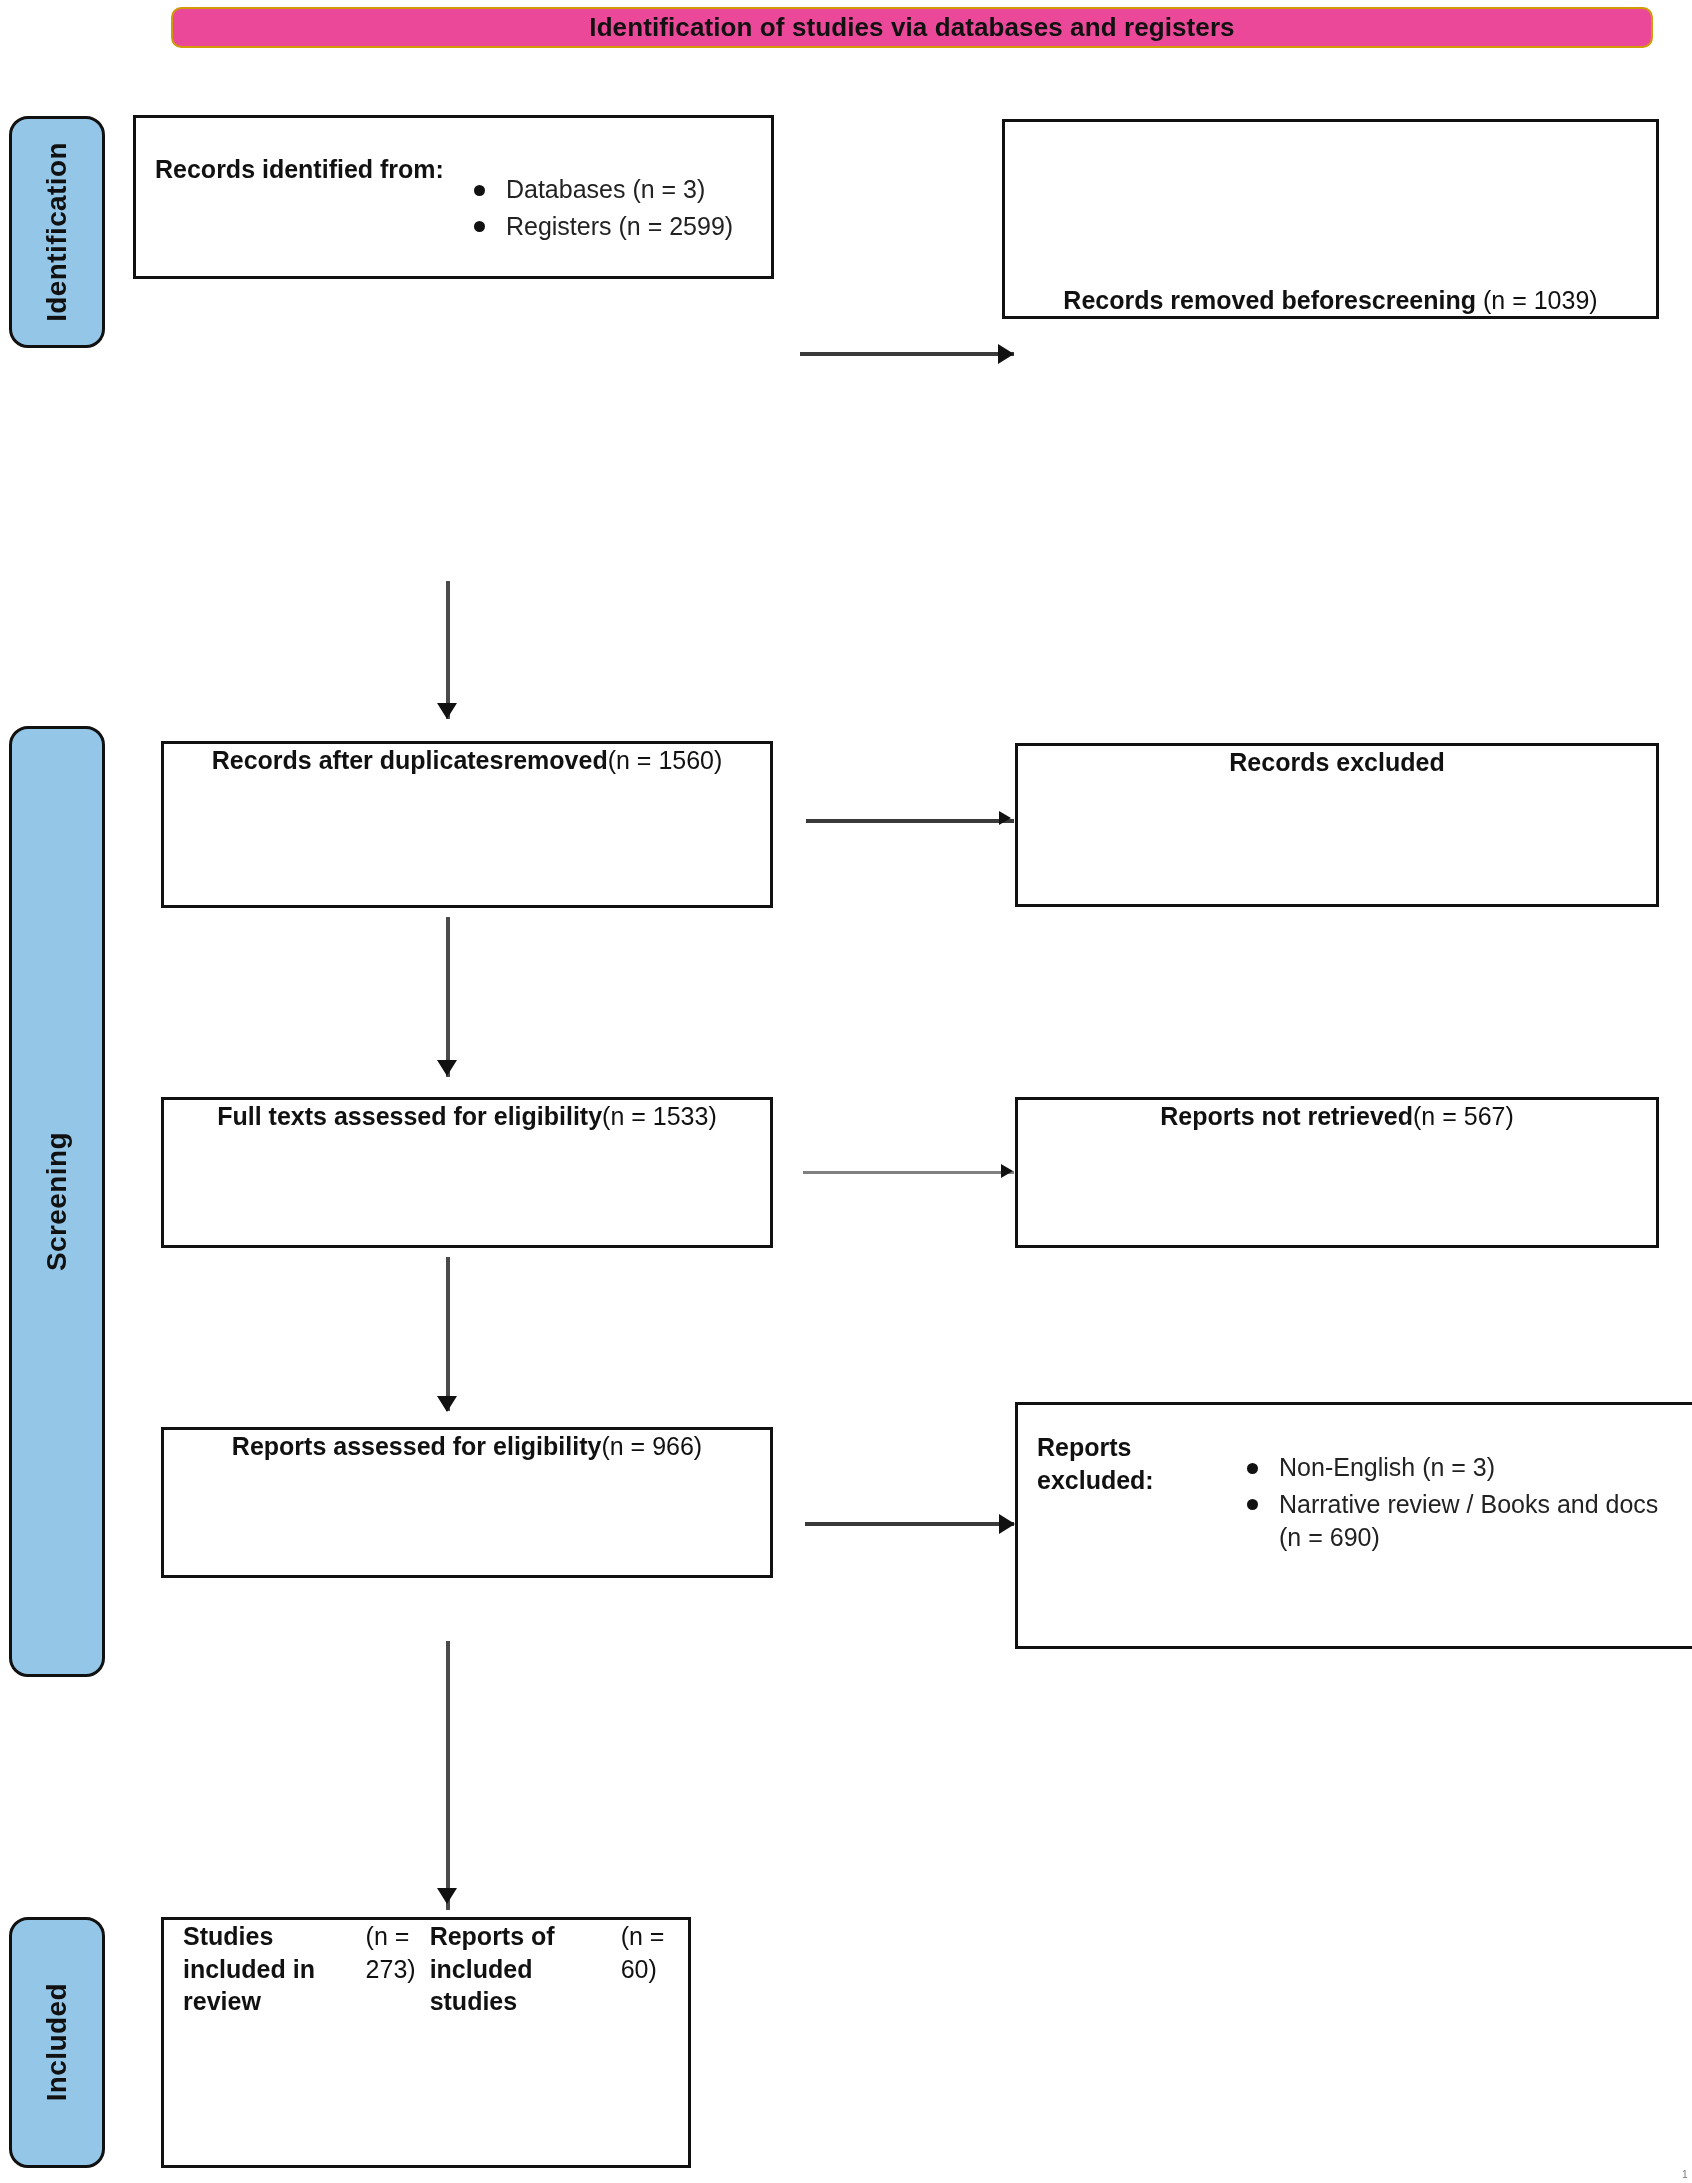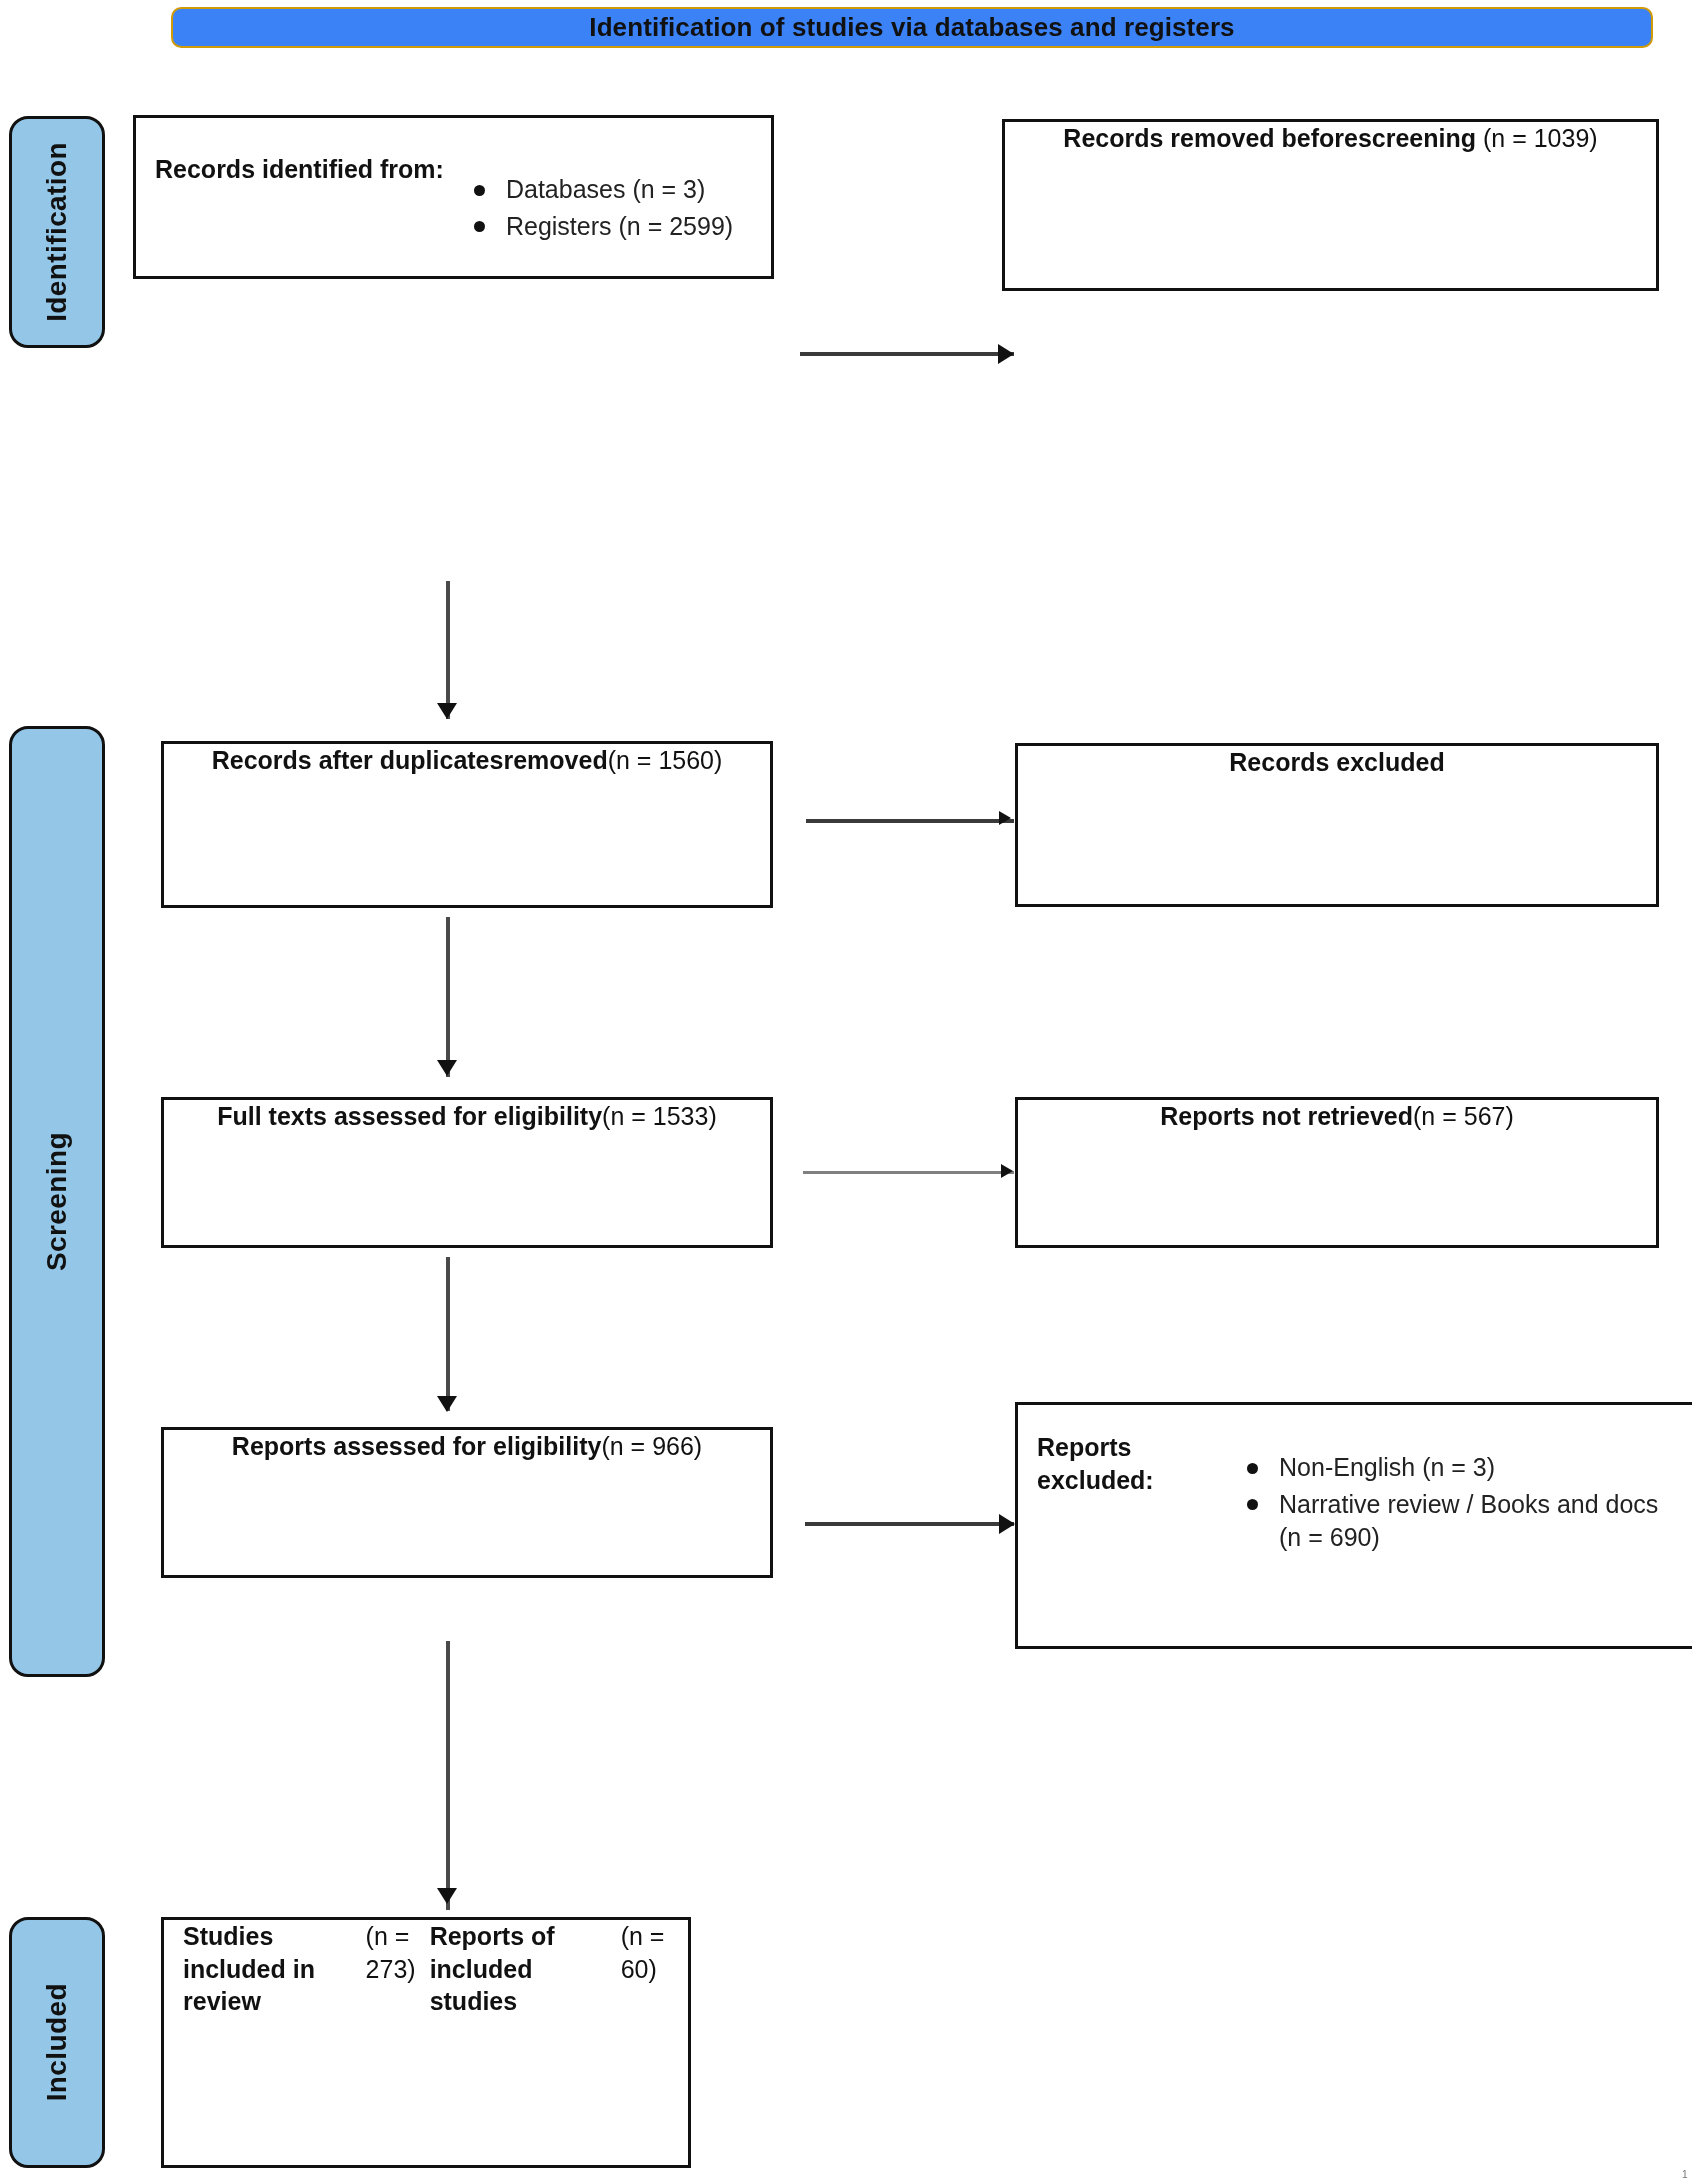--- a/index.html
+++ b/index.html
@@ -18,21 +18,21 @@
     overflow: hidden;
   }
 
   
   .banner {
     position: absolute;
     left: 171px;
     top: 7.3px;
     width: 1482px;
     height: 41px;
-    background: #3b82f6;
+    background: #ec4899;
     border: 2.9px solid #D19B08;
     border-radius: 10.2px;
     box-sizing: border-box;
     display: flex;
     align-items: center;
     justify-content: center;
   }
   .banner-text {
     font-size: 26px;
     font-weight: bold;
@@ -108,21 +108,21 @@
     left: -32px;
     top: 11.6px;
     width: 11px;
     height: 11px;
     background: #111111;
     border-radius: 50%;
   }
 
   
   #box-identified     { left: 133px;  top: 115px;  width: 641px;  height: 164px; }
-  #box-removed        { left: 1002px; top: 119px;  width: 657px;  height: 172px; }
+  #box-removed        { left: 1002px; top: 119px;  width: 657px;  height: 200px; align-items: flex-end; }
   #box-after-dups     { left: 161px;  top: 741px; width: 612px;  height: 167px; }
   #box-rec-excluded   { left: 1015px; top: 743px; width: 644px;  height: 164px; }
   #box-fulltexts      { left: 161px;  top: 1097px; width: 612px;  height: 151px; }
   #box-not-retrieved  { left: 1015px; top: 1097px; width: 644px;  height: 151px; }
   #box-reports-assess { left: 161px;  top: 1427px; width: 612px;  height: 151px; }
   #box-rep-excluded   { left: 1015px; top: 1402px; width: 688px;  height: 247px; }
   #box-included       { left: 161px;  top: 1917px; width: 530px;  height: 251px; gap: 8px; }
 
   
   #box-identified { justify-content: flex-start; padding-top: 35px; }

